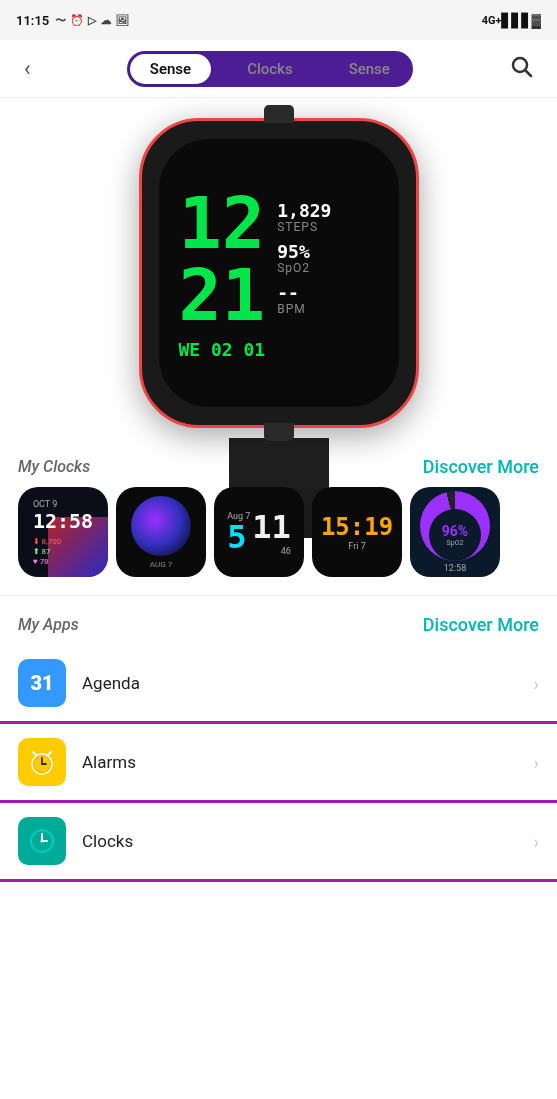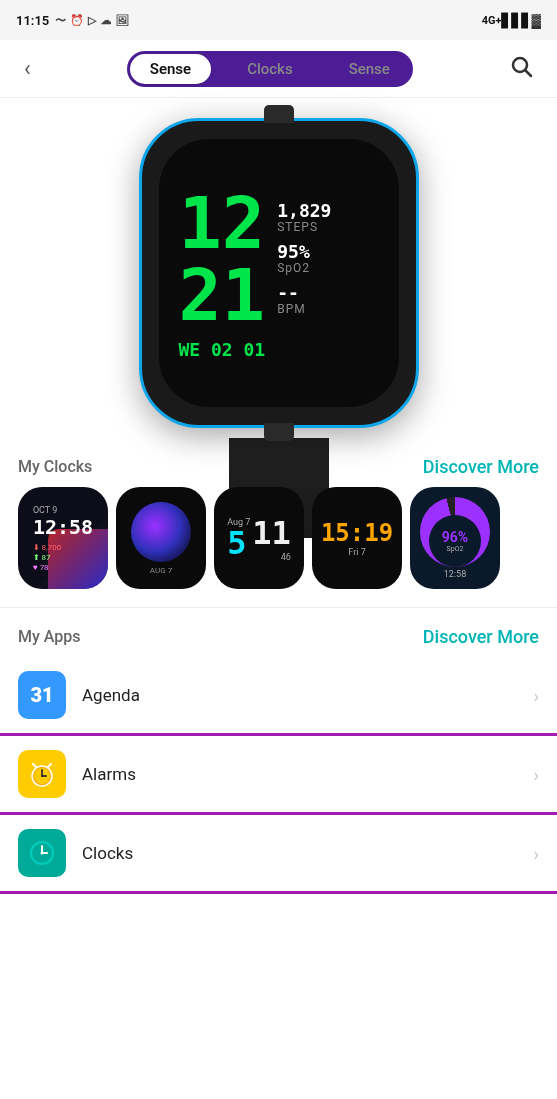--- a/index.html
+++ b/index.html
@@ -101,21 +101,21 @@
       width: 280px;
       height: 310px;
       background: #1a1a1a;
       border-radius: 60px;
       position: relative;
       box-shadow: 0 8px 32px rgba(0,0,0,0.35);
       display: flex;
       flex-direction: column;
       align-items: center;
       justify-content: center;
-      border: 3px solid #0ea5e9;
+      border: 3px solid #ef4444;
     }
     .watch::before {
       content: '';
       position: absolute;
       top: -16px;
       left: 50%;
       transform: translateX(-50%);
       width: 30px;
       height: 18px;
       background: #2a2a2a;
@@ -226,39 +226,40 @@
     .section-header {
       display: flex;
       justify-content: space-between;
       align-items: center;
       padding: 18px 18px 10px;
     }
     .section-title {
       font-size: 16px;
       font-weight: 500;
       color: #666;
+      font-style: italic;
     }
     .discover-more {
       font-size: 18px;
       color: #00b5b5;
       font-weight: 500;
       cursor: pointer;
     }
 
     
     .clocks-row {
       display: flex;
       gap: 8px;
       padding: 0 18px 18px;
       overflow-x: auto;
     }
     .clock-thumb {
       width: 90px;
-      height: 102px;
-      border-radius: 24px;
+      height: 90px;
+      border-radius: 4px;
       overflow: hidden;
       flex-shrink: 0;
       cursor: pointer;
     }
     .clock-thumb-inner {
       width: 100%;
       height: 100%;
       border-radius: 20px;
       display: flex;
       flex-direction: column;

